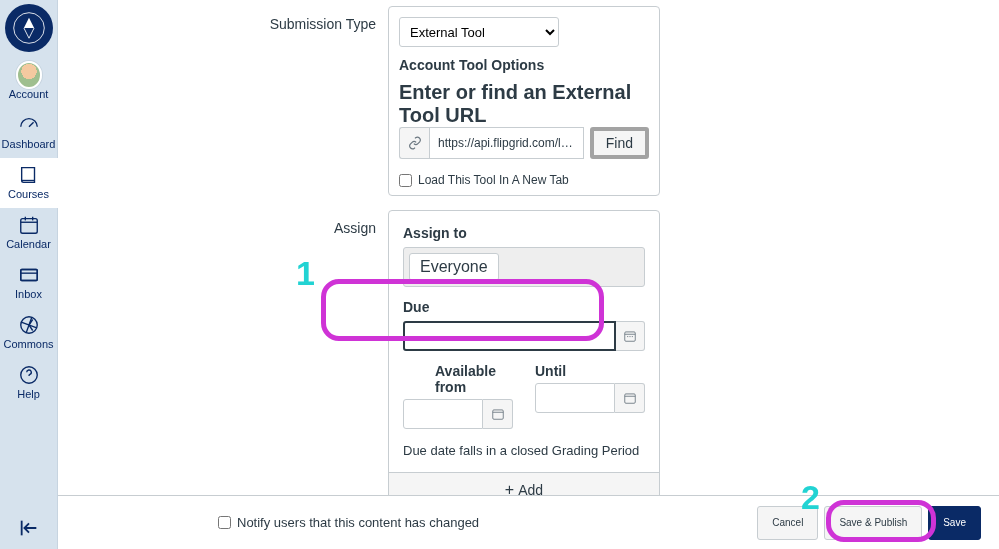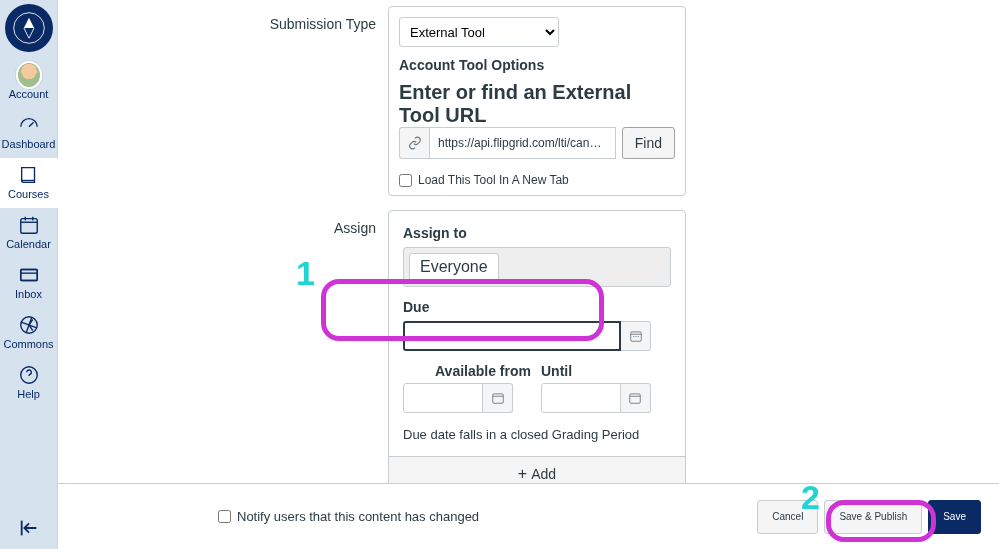--- a/index.html
+++ b/index.html
@@ -81,21 +81,21 @@
   .form-label {
     width: 330px;
     text-align: right;
     padding-right: 12px;
     padding-top: 10px;
     font-size: 14px;
     color: #2D3B45;
     flex-shrink: 0;
   }
   .form-box {
-    width: 298px;
+    width: 272px;
     border: 1px solid #C7CDD1;
     border-radius: 4px;
     background: #fff;
     padding: 10px 10px 8px 10px;
   }
   .form-box.assign-box{ padding:14px 14px 0 14px;}
   .select {
     width: 160px;
     height: 30px;
     border: 1px solid #C7CDD1;
@@ -134,21 +134,21 @@
     border-radius: 0;
     padding: 0 8px;
     font-size: 12px;
     min-width: 0;
     color:#2D3B45;
     overflow:hidden;text-overflow:ellipsis;
   }
   .find-btn {
     height: 32px;
     padding: 0 12px;
-    border: 1px solid #a3a3a3;
+    border: 4px solid #a3a3a3;
     border-radius: 3px;
     background: #F5F5F5;
     margin-left: 6px;
     cursor:pointer;
     font-size:14px;
     color:#2D3B45;
   }
   .checkbox-row {
     display: flex;
     align-items: center;
@@ -222,21 +222,21 @@
     cursor:pointer;
     font-size:14px;
     color:#2D3B45;
   }
   .add-row .plus{ font-size:16px;margin-right:4px;line-height:1;}
 
   
   .footer {
     position: absolute;
     left: 58px; right: 0; bottom: 0;
-    height: 66px;
+    height: 54px;
     border-top: 1px solid #C7CDD1;
     background: #fff;
     display: flex;
     align-items: center;
     padding: 0 18px 0 160px;
   }
   .footer .notify {
     display:flex;align-items:center;gap:6px;
     font-size: 13px;
     color:#2D3B45;

